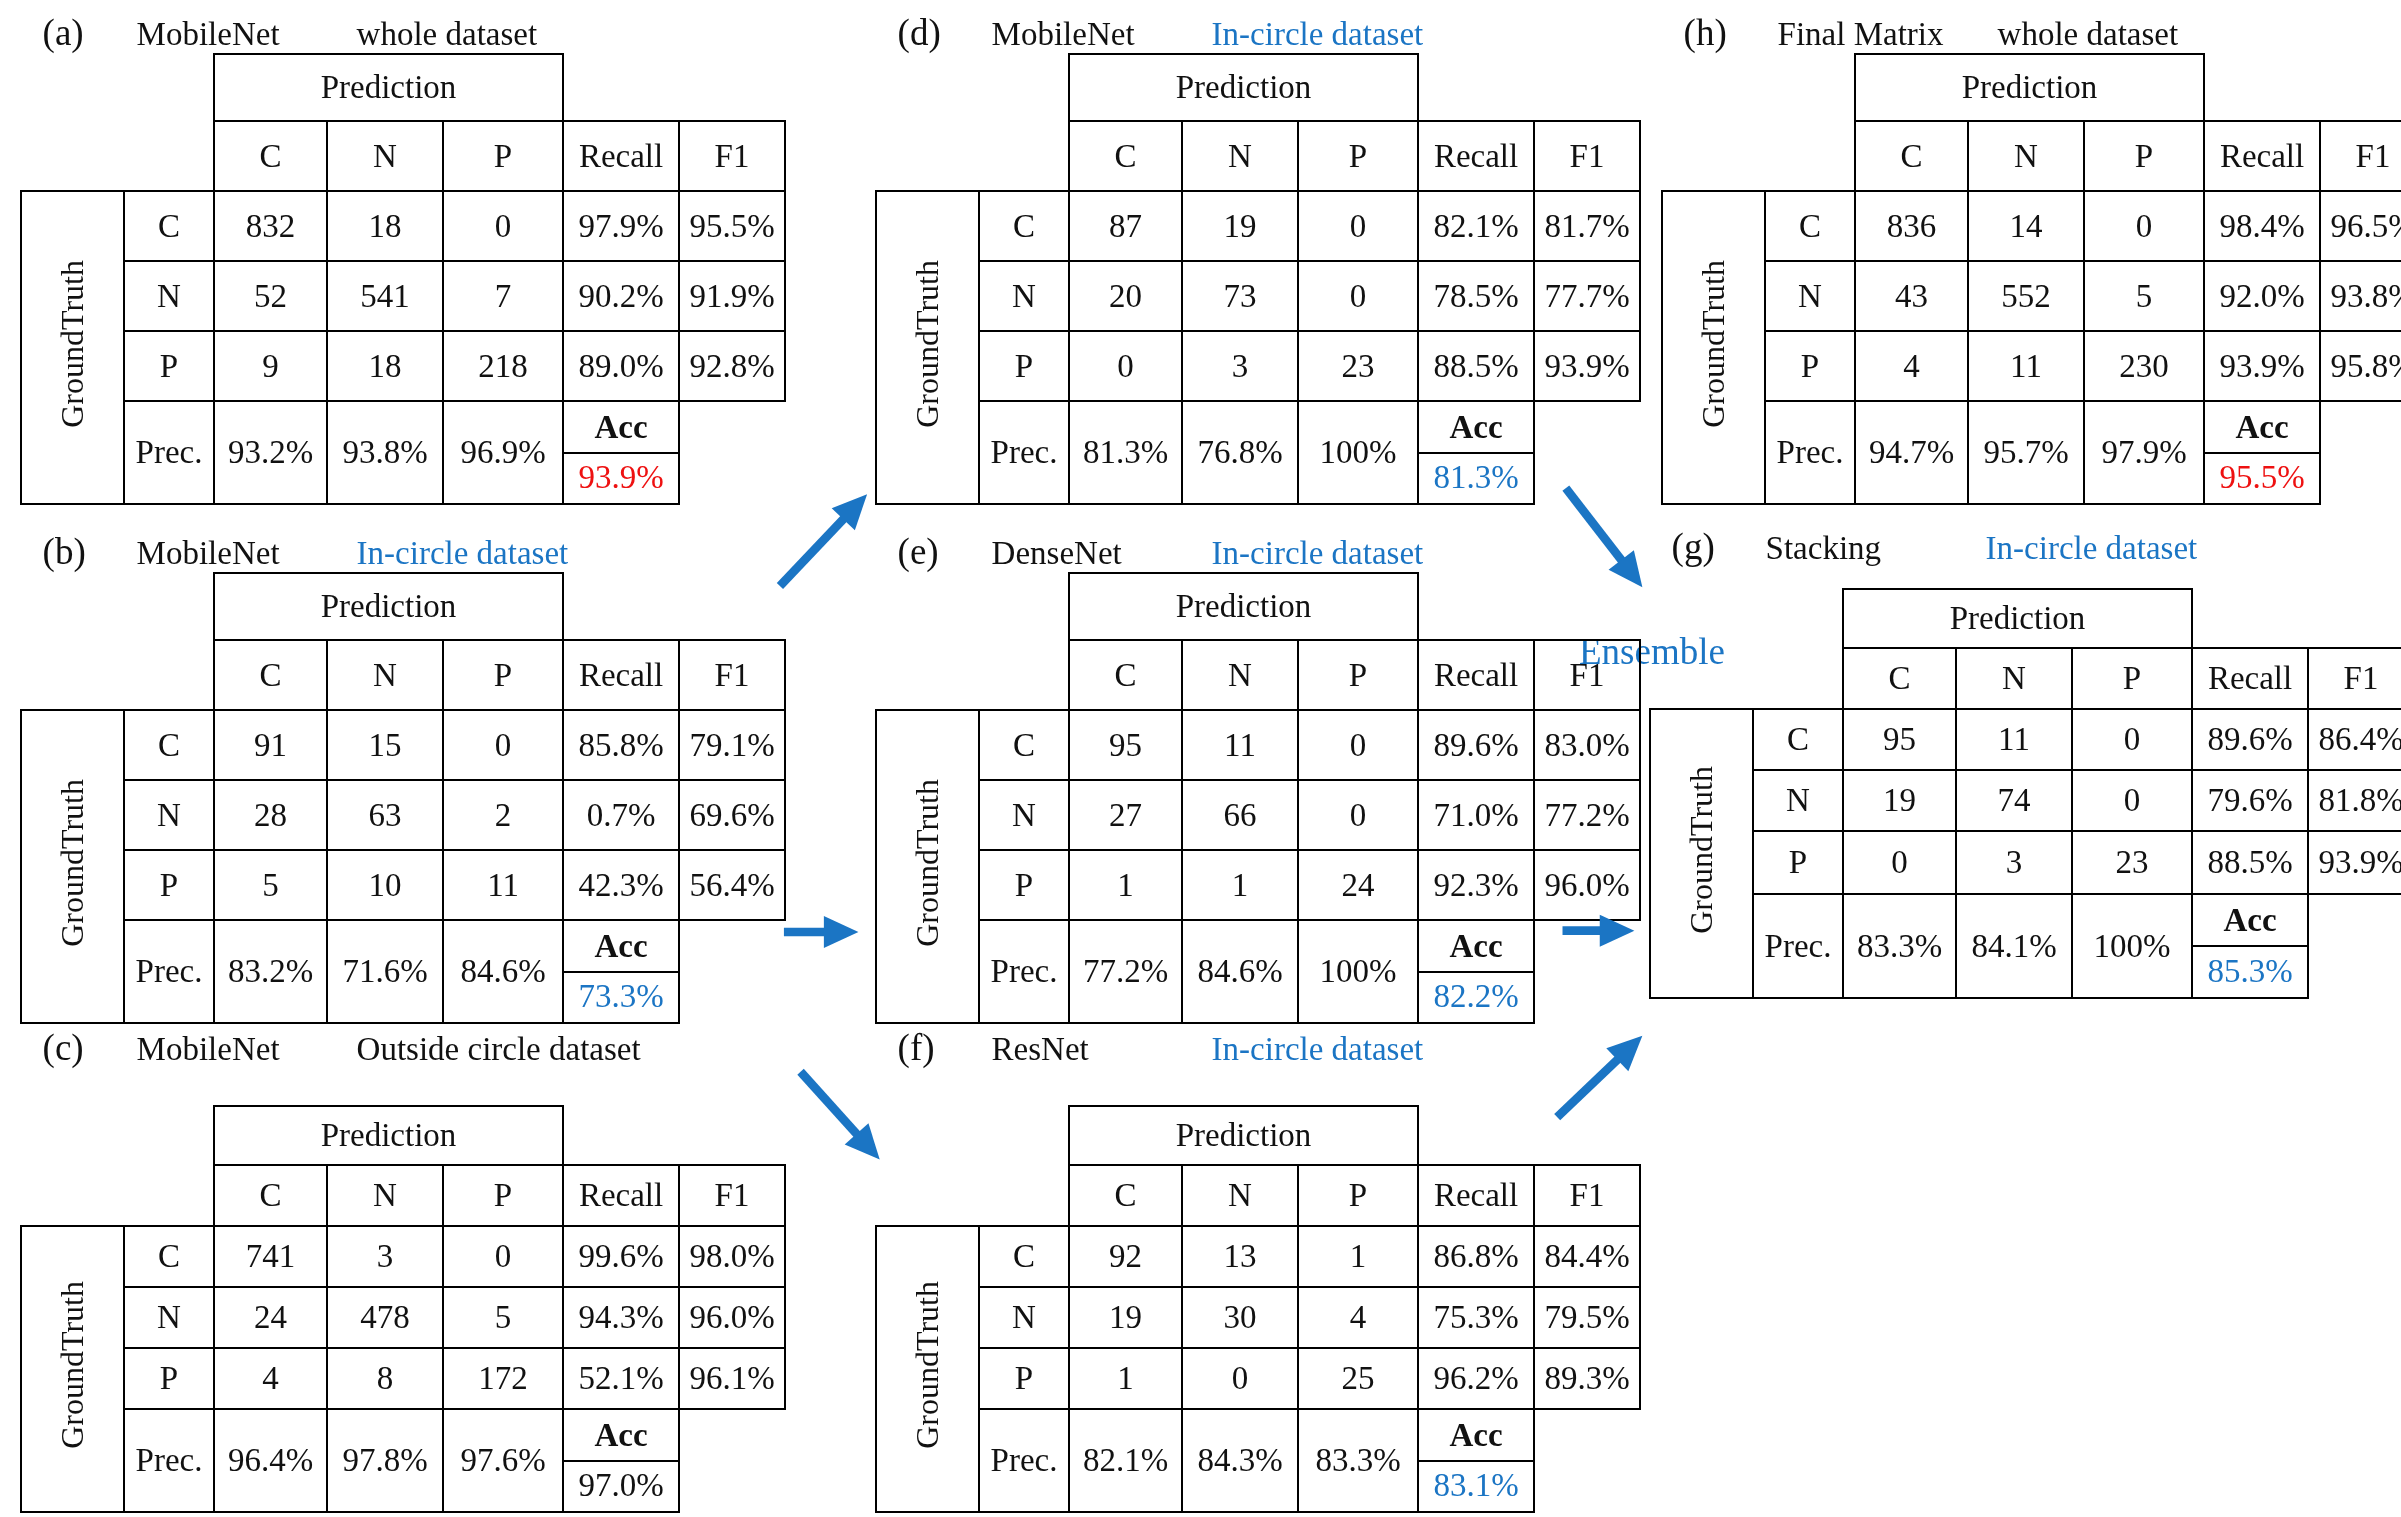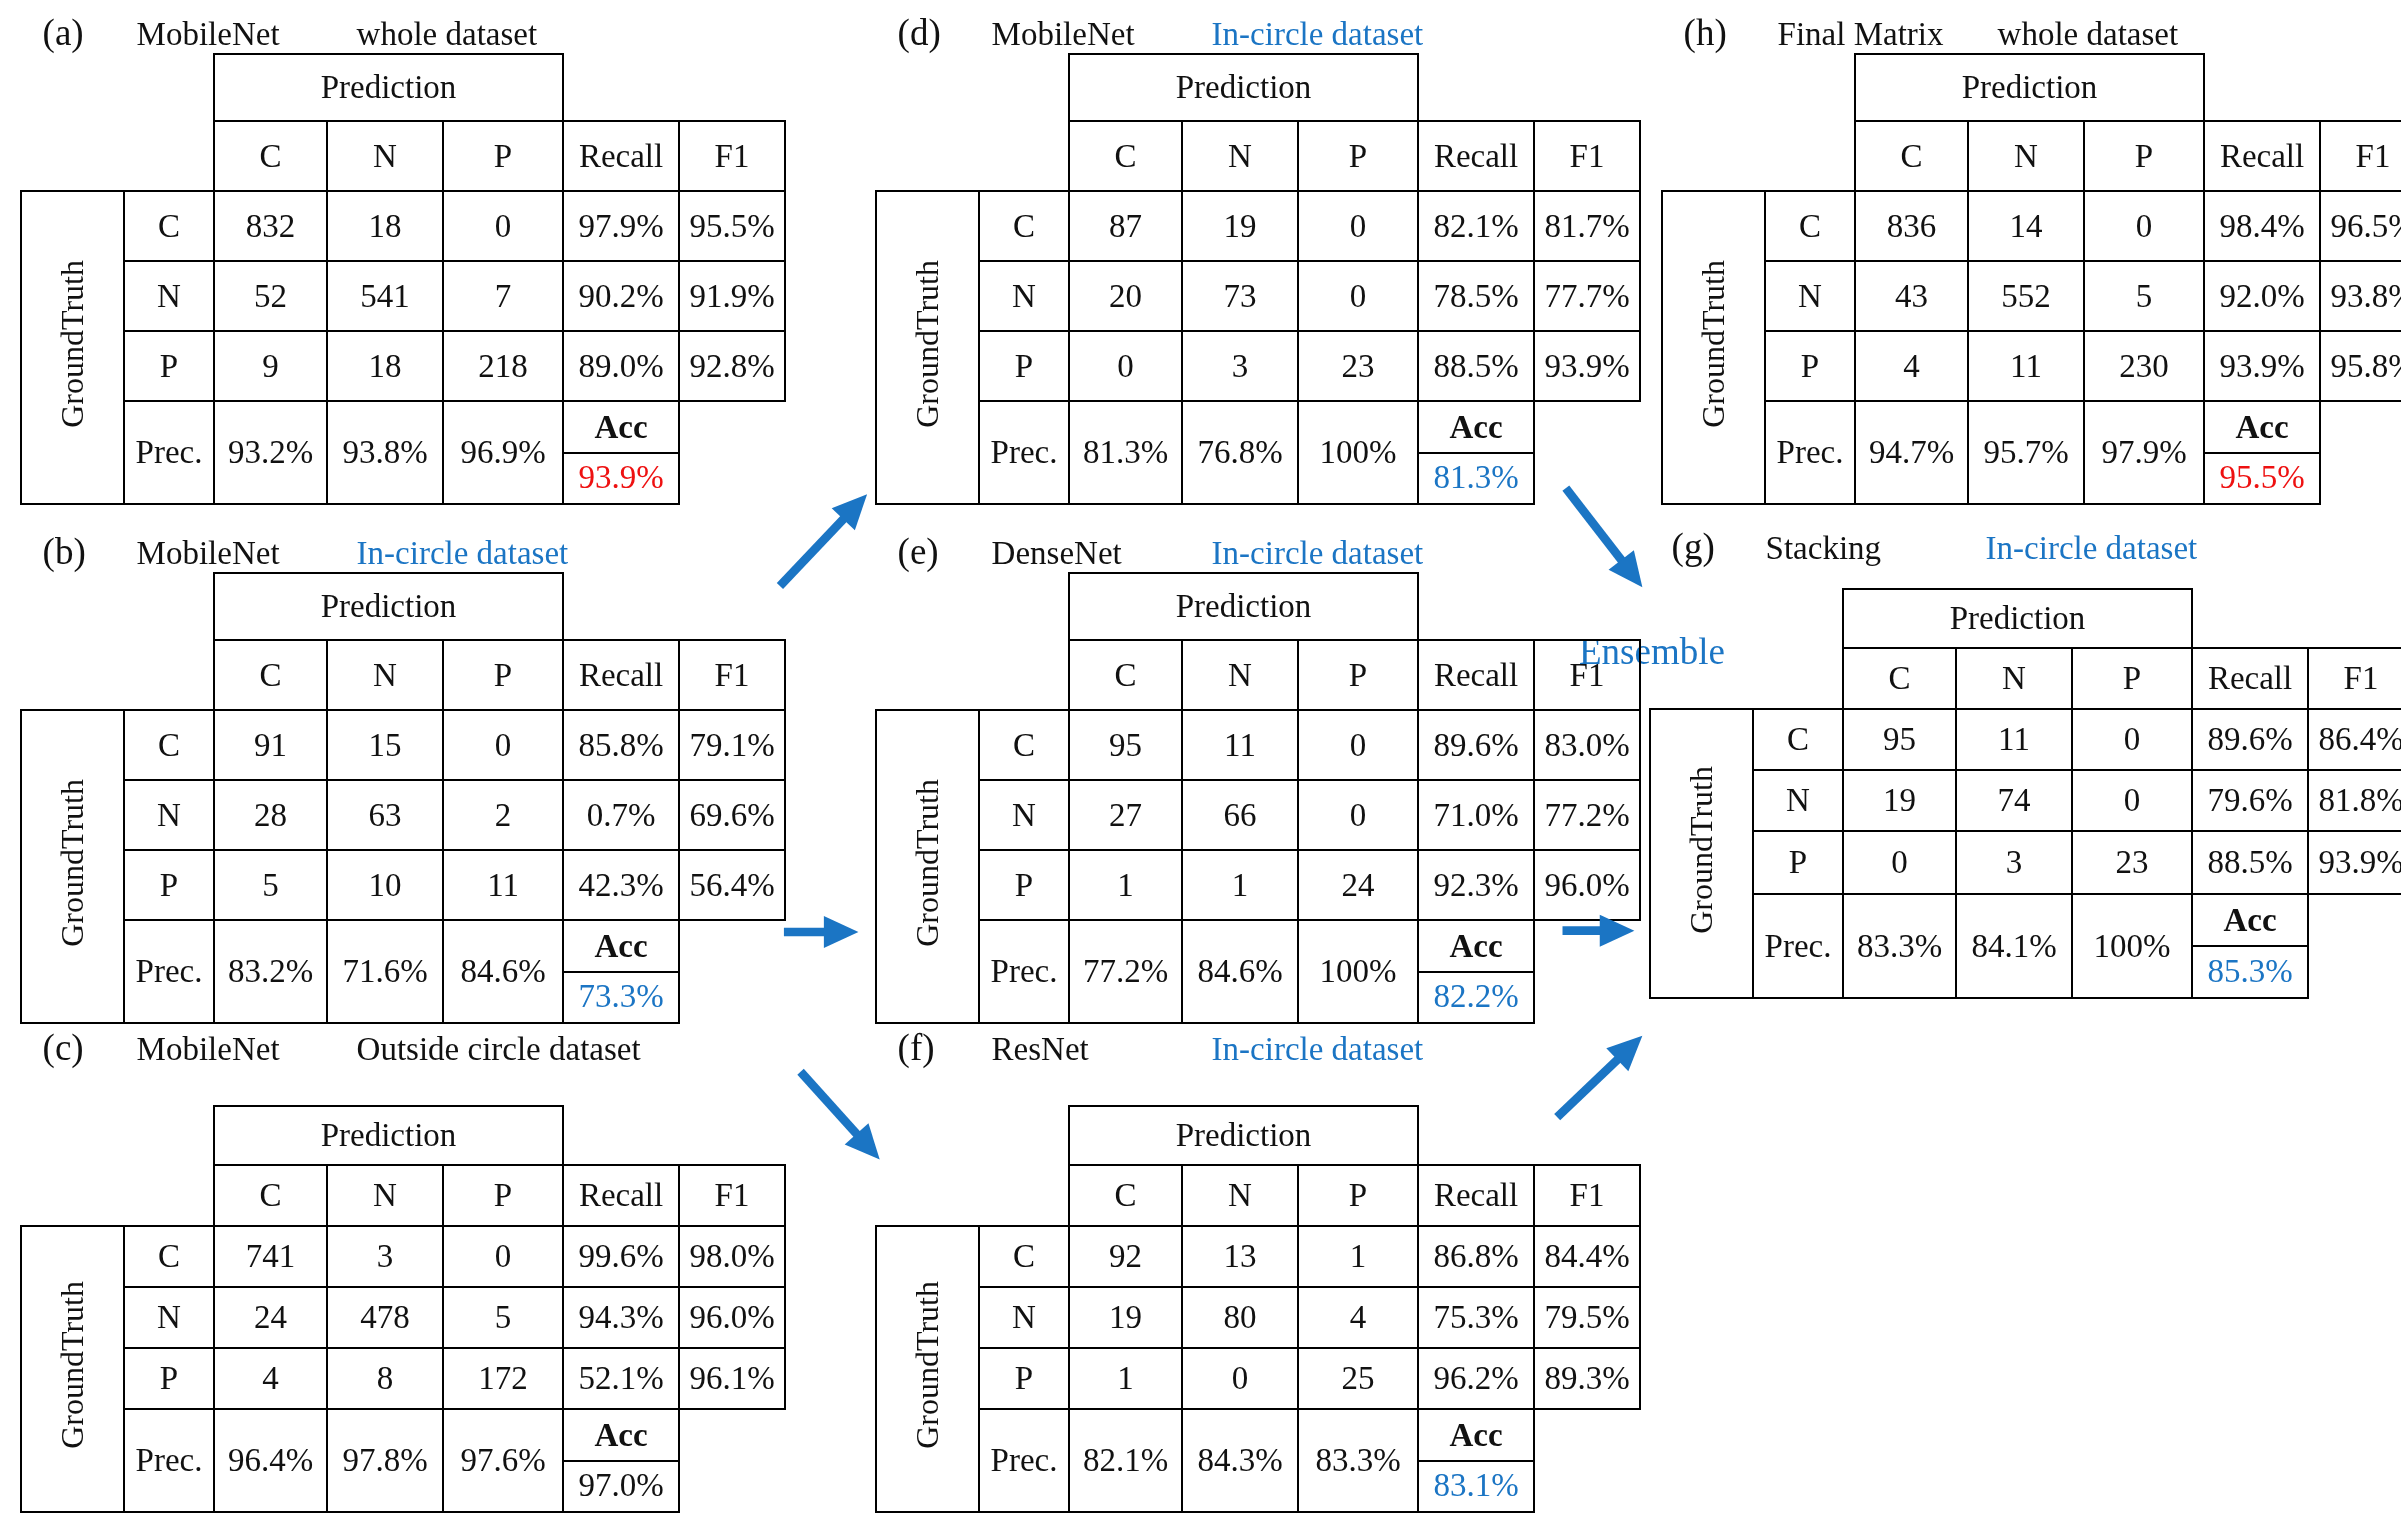--- a/index.html
+++ b/index.html
@@ -418,21 +418,21 @@
           <td class="rl">C</td>
           <td class="v">92</td>
           <td class="v">13</td>
           <td class="v">1</td>
           <td class="v">86.8%</td>
           <td class="v">84.4%</td>
         </tr>
         <tr style="height: 61px;">
           <td class="rl">N</td>
           <td class="v">19</td>
-          <td class="v">80</td>
+          <td class="v">30</td>
           <td class="v">4</td>
           <td class="v">75.3%</td>
           <td class="v">79.5%</td>
         </tr>
         <tr style="height: 61px;">
           <td class="rl">P</td>
           <td class="v">1</td>
           <td class="v">0</td>
           <td class="v">25</td>
           <td class="v">96.2%</td>

